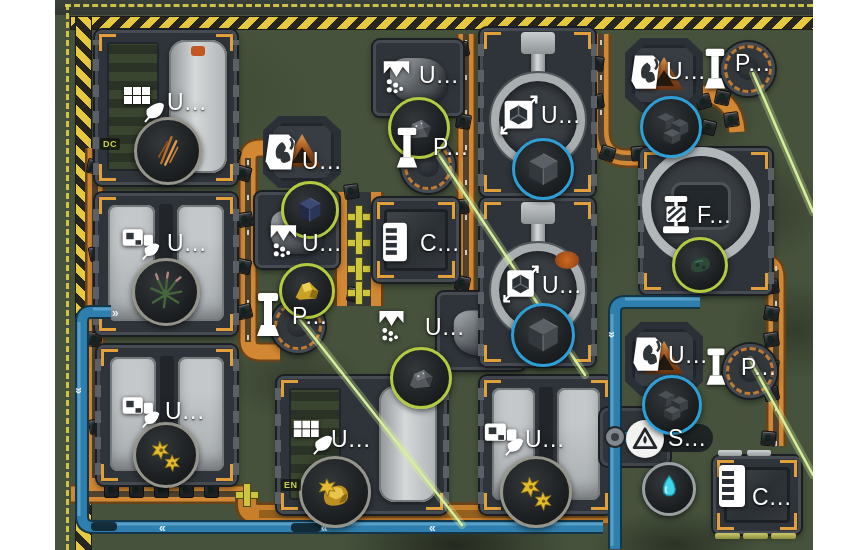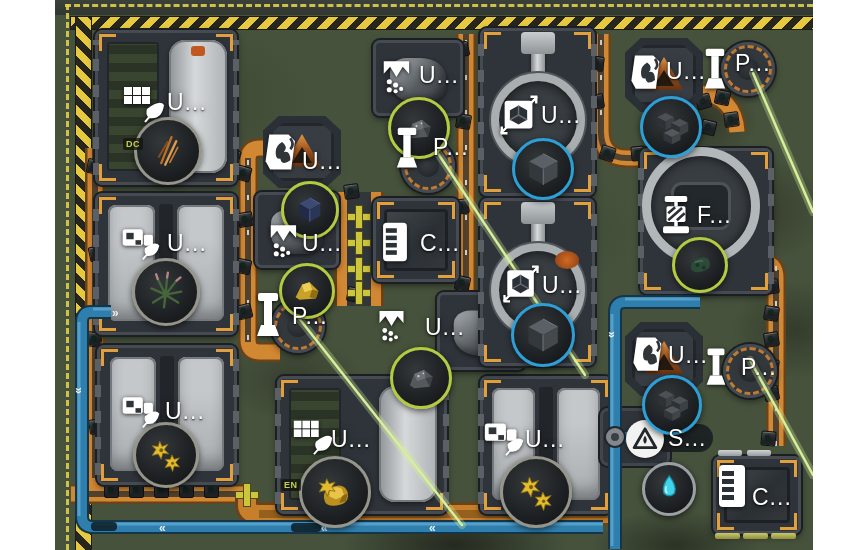--- a/index.html
+++ b/index.html
@@ -224,21 +224,21 @@
             <rect x="5" y="7" width="8" height="8"></rect>
             <rect x="14" y="7" width="8" height="8"></rect>
             <rect x="23" y="7" width="8" height="8"></rect>
             <rect x="5" y="16" width="8" height="8"></rect>
             <rect x="14" y="16" width="8" height="8"></rect>
             <rect x="23" y="16" width="8" height="8"></rect>
             <path d="M28 29 q13 -10 17 -4 q-2 15 -15 13 q-4 -4 -2 -9z"></path>
             <path d="M26 42 q7 -9 16 -13" stroke="#fff" stroke-width="2" fill="none"></path>
           </g>
         </svg></div>
-      <div class="status" style="left: 68px; top: 138px;">DC</div>
+      <div class="status" style="left: 45px; top: 138px;">DC</div>
       <div class="bld farm-b rails" style="left: 40px; top: 193px; width: 142px; height: 142px;">
         <div class="mid" style="position: absolute;"></div>
         <div class="slab sl" style="position: absolute;"></div>
         <div class="slab sr" style="position: absolute;"></div>
         <div class="ck tl" style="position: absolute;"></div>
         <div class="ck tr" style="position: absolute;"></div>
         <div class="ck br" style="position: absolute;"></div>
         <div class="ck bl" style="position: absolute;"></div>
       </div>
       <div class="lbl" style="left: 112px; top: 230px;">U...</div>

